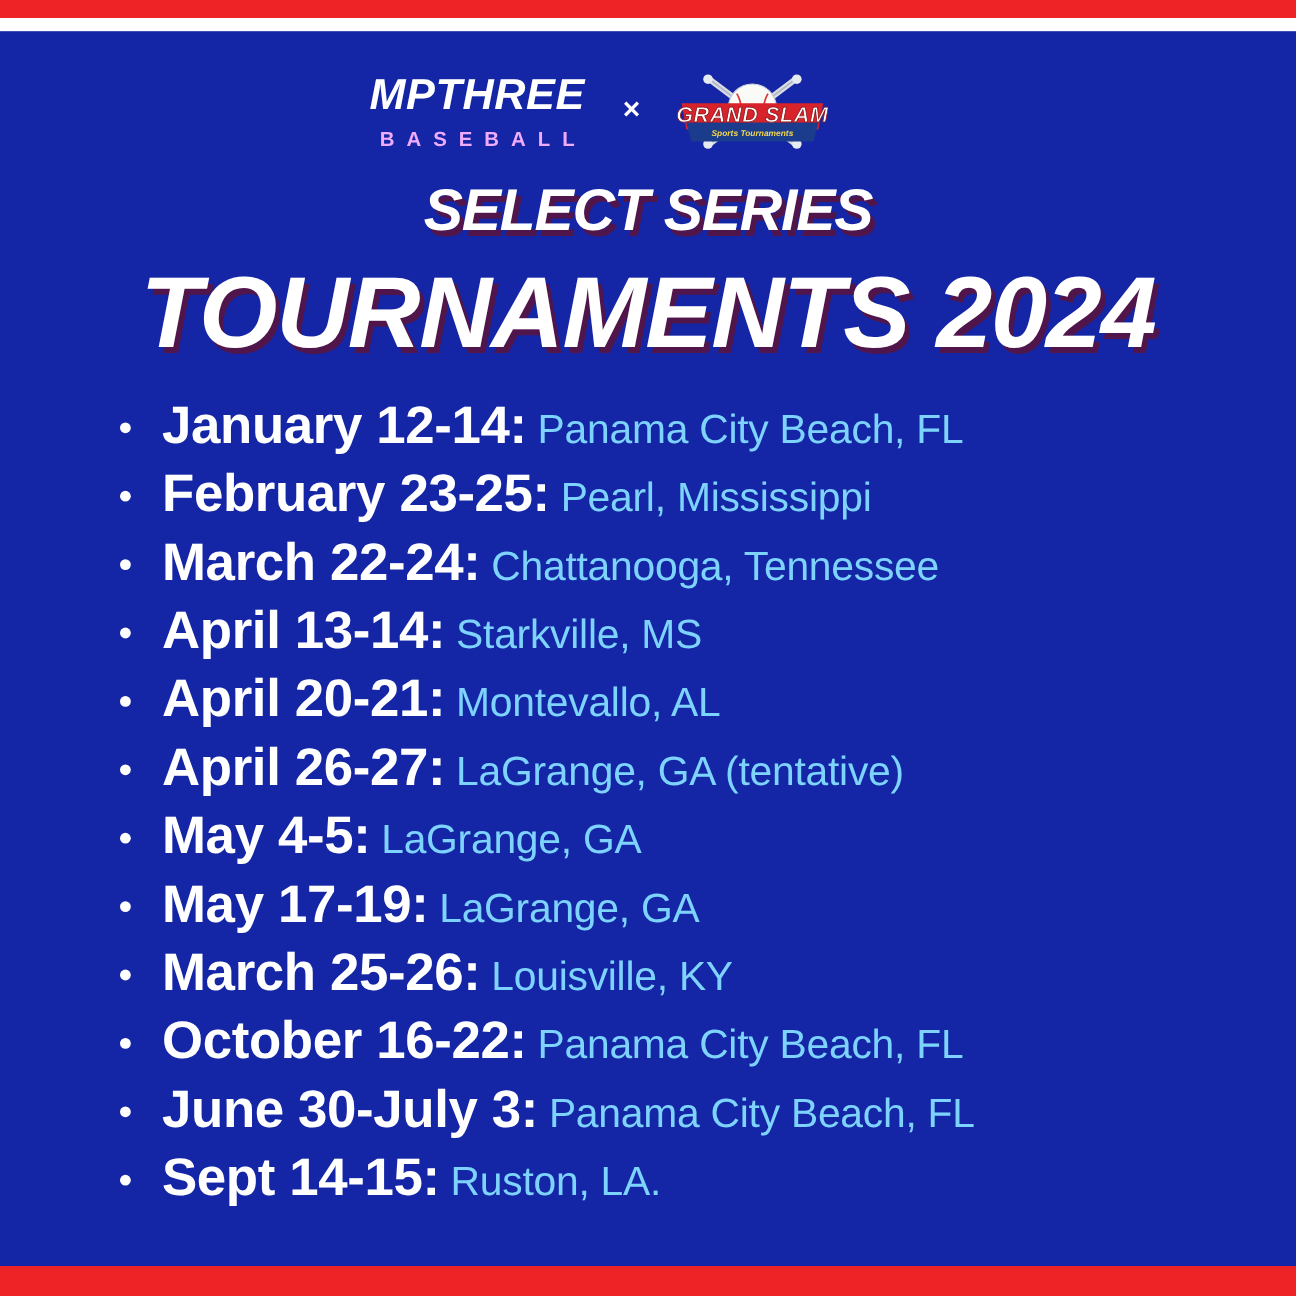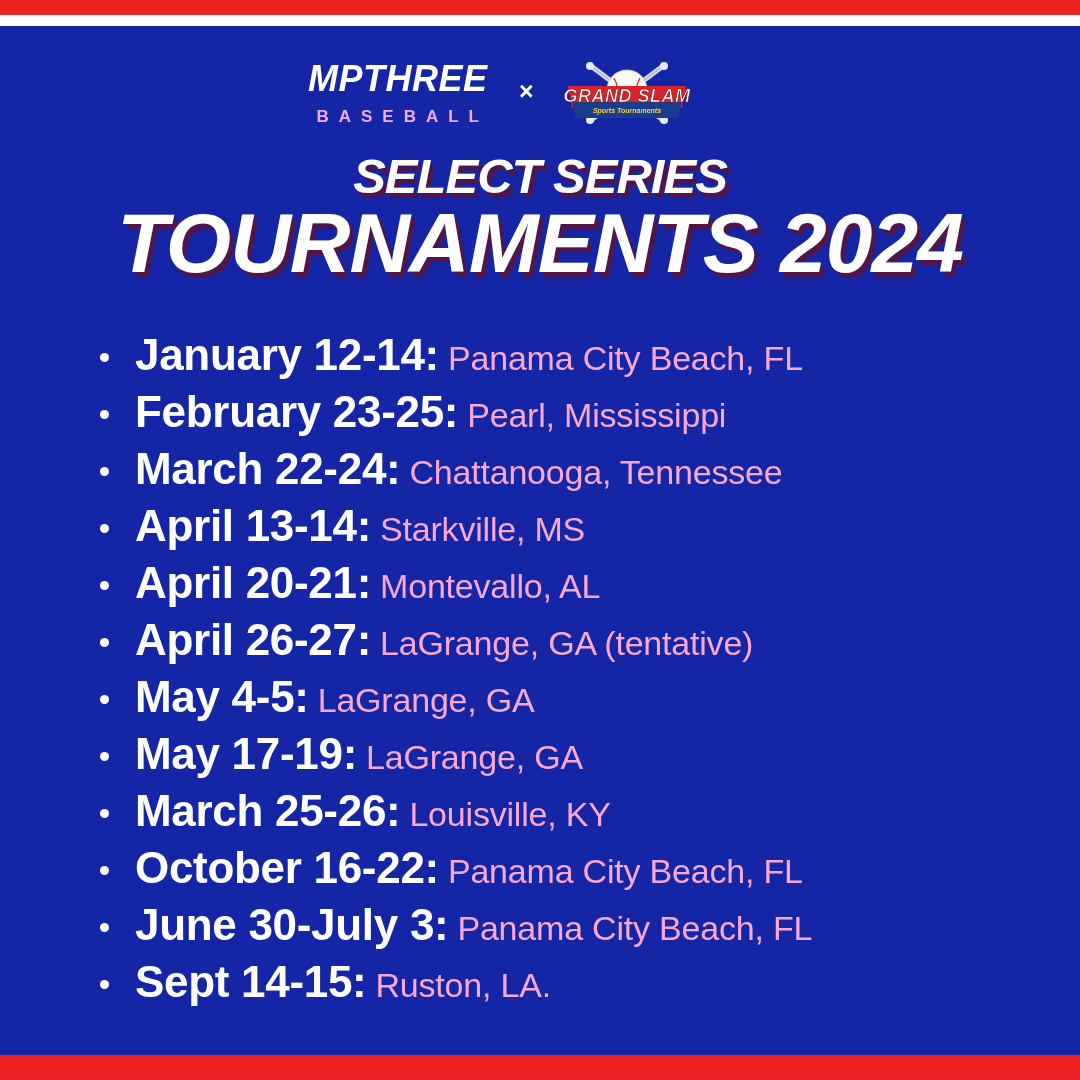--- a/index.html
+++ b/index.html
@@ -98,21 +98,21 @@
     font-family:"Liberation Sans", sans-serif;
     font-style:italic;
     font-weight:bold;
     color:#FFFFFF;
     line-height:0.98;
     letter-spacing:-1px;
     text-shadow: 4px 5px 0 rgba(90,20,60,0.85);
     white-space:nowrap;
   }
   .title-line-1 { font-size:49px; }
-  .title-line-2 { font-size:84px; margin-top:2px; }
+  .title-line-2 { font-size:84px; margin-top:19px; }
 
   
   .schedule {
     position:absolute;
     top:330px; left:0;
     width:1080px;
     padding-left:100px;
     list-style:none;
   }
   .schedule-item {
@@ -136,21 +136,21 @@
     font-weight:bold;
     font-size:44px;
     letter-spacing:-0.3px;
     color:#FFFFFF;
   }
   .item-loc {
     font-family:"Liberation Sans", sans-serif;
     font-weight:normal;
     font-size:34px;
     letter-spacing:-0.2px;
-    color:#f9a8d4;
+    color:#7dd3fc;
     margin-left:9px;
   }
 </style>
 </head>
 <body>
 
 <div class="poster">
 
   <div class="stripe-red-top"></div>
   <div class="stripe-white-top"></div>

